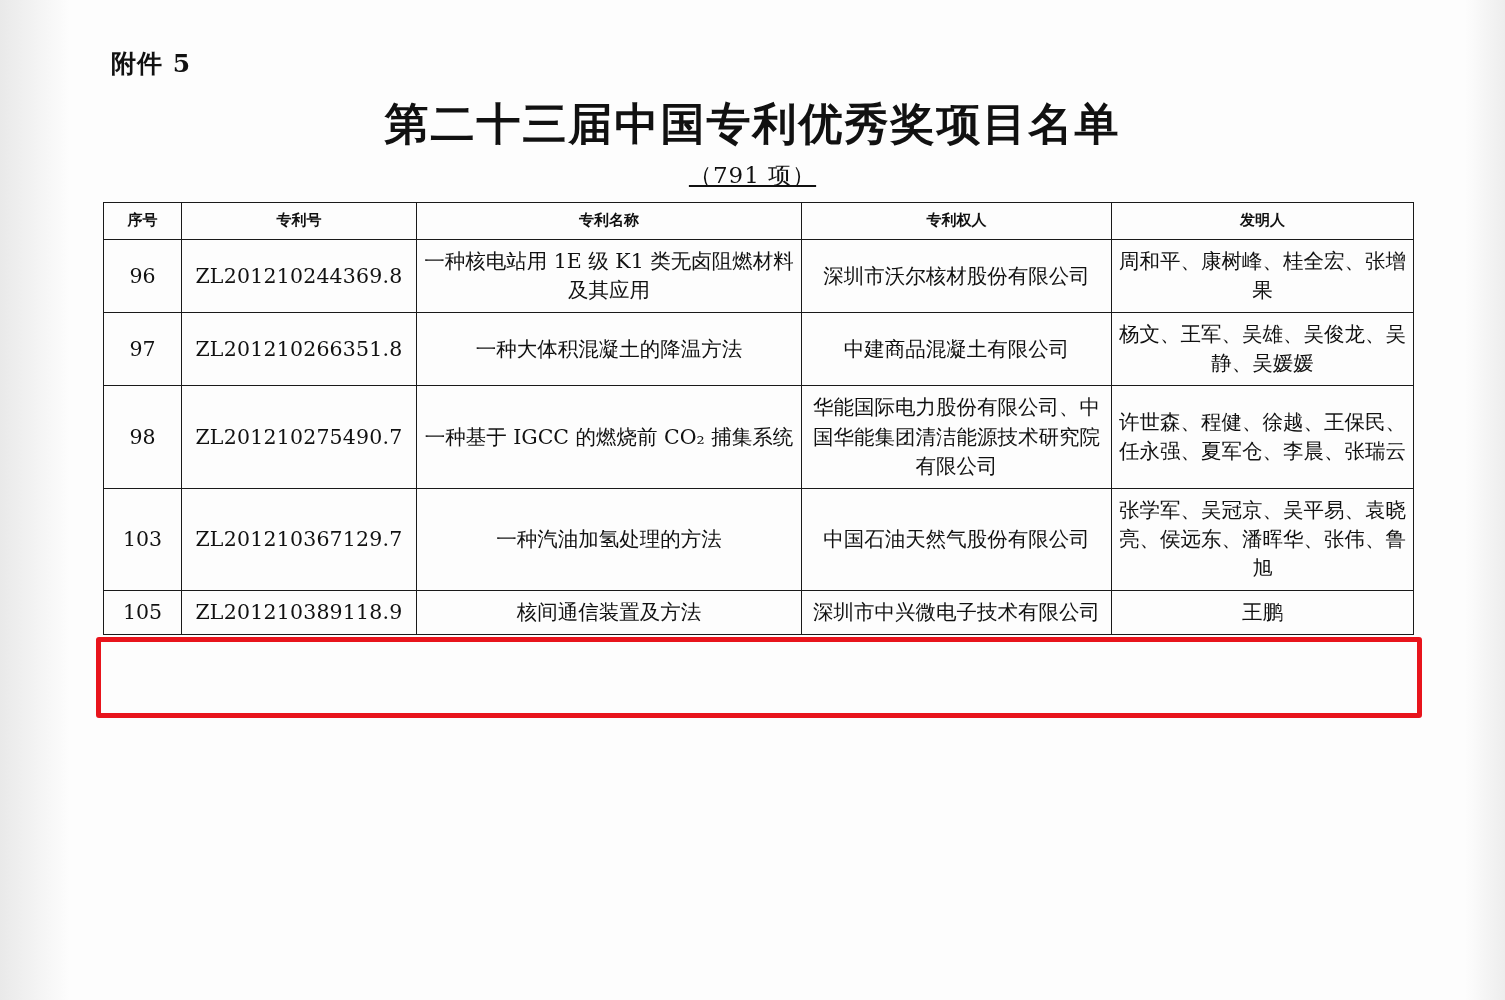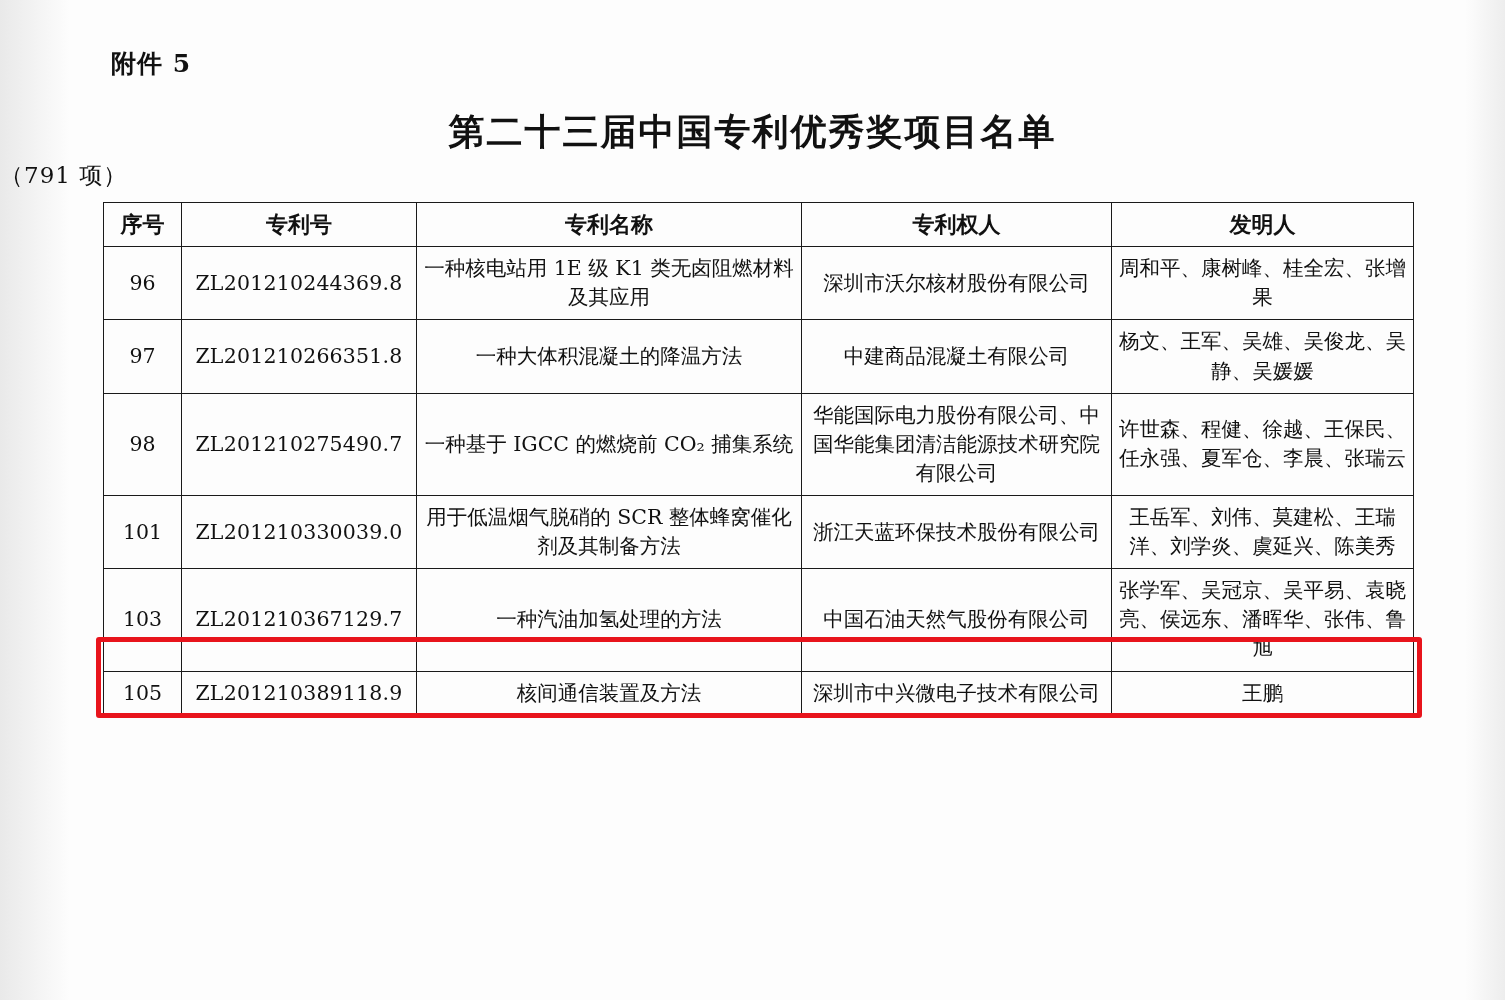--- a/index.html
+++ b/index.html
@@ -45,34 +45,36 @@
     font-size: 25px;
     font-weight: 700;
     letter-spacing: 1px;
     margin-left: 8px;
   }
 
   .doc-title {
     position: absolute;
     left: 0;
     right: 0;
-    top: 108px;
+    top: 95px;
     text-align: center;
-    font-size: 36px;
+    font-size: 44px;
     font-weight: 700;
     letter-spacing: 2px;
   }
 
   .doc-subtitle {
     position: absolute;
     left: 0;
     right: 0;
     top: 160px;
+    text-align: center;
     font-size: 23px;
     letter-spacing: 1px;
+    text-decoration: underline;
   }
 
   .table-wrap {
     position: absolute;
     left: 103px;
     top: 202px;
     width: 1310px;
   }
 
   table.patent-table {
@@ -84,21 +86,21 @@
   table.patent-table td {
     border: 1.5px solid #1a1a1a;
     text-align: center;
     vertical-align: middle;
     font-size: 20.5px;
     line-height: 1.42;
     padding: 7px 6px;
   }
   table.patent-table th {
     font-weight: 700;
-    font-size: 22px;
+    font-size: 15px;
     height: 24px;
     padding: 6px 4px;
   }
   col.c-no { width: 78px; }
   col.c-num { width: 235px; }
   col.c-name { width: 385px; }
   col.c-owner { width: 310px; }
   col.c-inv { width: 302px; }
 
   td.cell-no { font-size: 21px; }
@@ -165,27 +167,20 @@
             <td class="cell-inv">杨文、王军、吴雄、吴俊龙、吴静、吴媛媛</td>
           </tr>
           <tr>
             <td class="cell-no">98</td>
             <td class="cell-num">ZL201210275490.7</td>
             <td class="cell-name">一种基于 IGCC 的燃烧前 CO₂ 捕集系统</td>
             <td class="cell-owner">华能国际电力股份有限公司、中国华能集团清洁能源技术研究院有限公司</td>
             <td class="cell-inv">许世森、程健、徐越、王保民、任永强、夏军仓、李晨、张瑞云</td>
           </tr>
           <tr>
-            <td class="cell-no">101</td>
-            <td class="cell-num">ZL201210330039.0</td>
-            <td class="cell-name">用于低温烟气脱硝的 SCR 整体蜂窝催化剂及其制备方法</td>
-            <td class="cell-owner">浙江天蓝环保技术股份有限公司</td>
-            <td class="cell-inv">王岳军、刘伟、莫建松、王瑞洋、刘学炎、虞延兴、陈美秀</td>
-          </tr>
-          <tr>
             <td class="cell-no">103</td>
             <td class="cell-num">ZL201210367129.7</td>
             <td class="cell-name">一种汽油加氢处理的方法</td>
             <td class="cell-owner">中国石油天然气股份有限公司</td>
             <td class="cell-inv">张学军、吴冠京、吴平易、袁晓亮、侯远东、潘晖华、张伟、鲁旭</td>
           </tr>
           <tr>
             <td class="cell-no">105</td>
             <td class="cell-num">ZL201210389118.9</td>
             <td class="cell-name">核间通信装置及方法</td>

